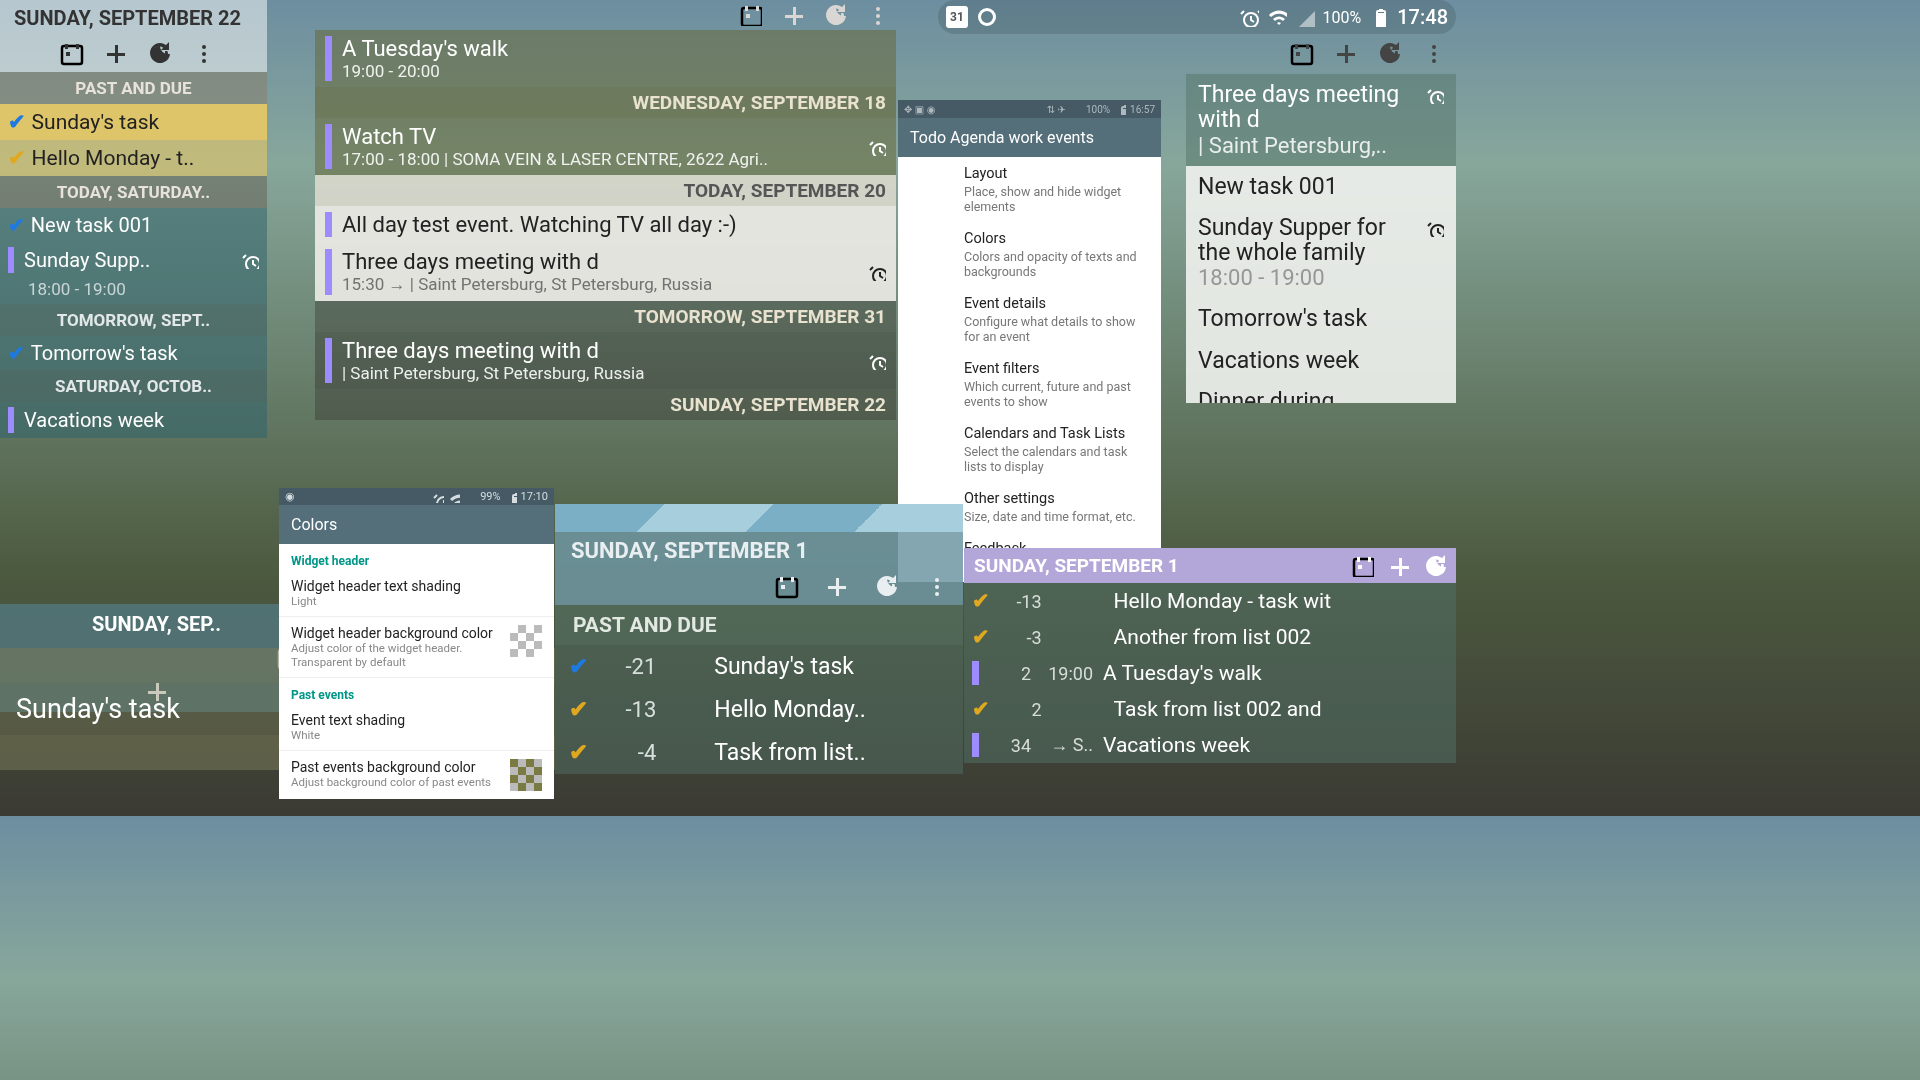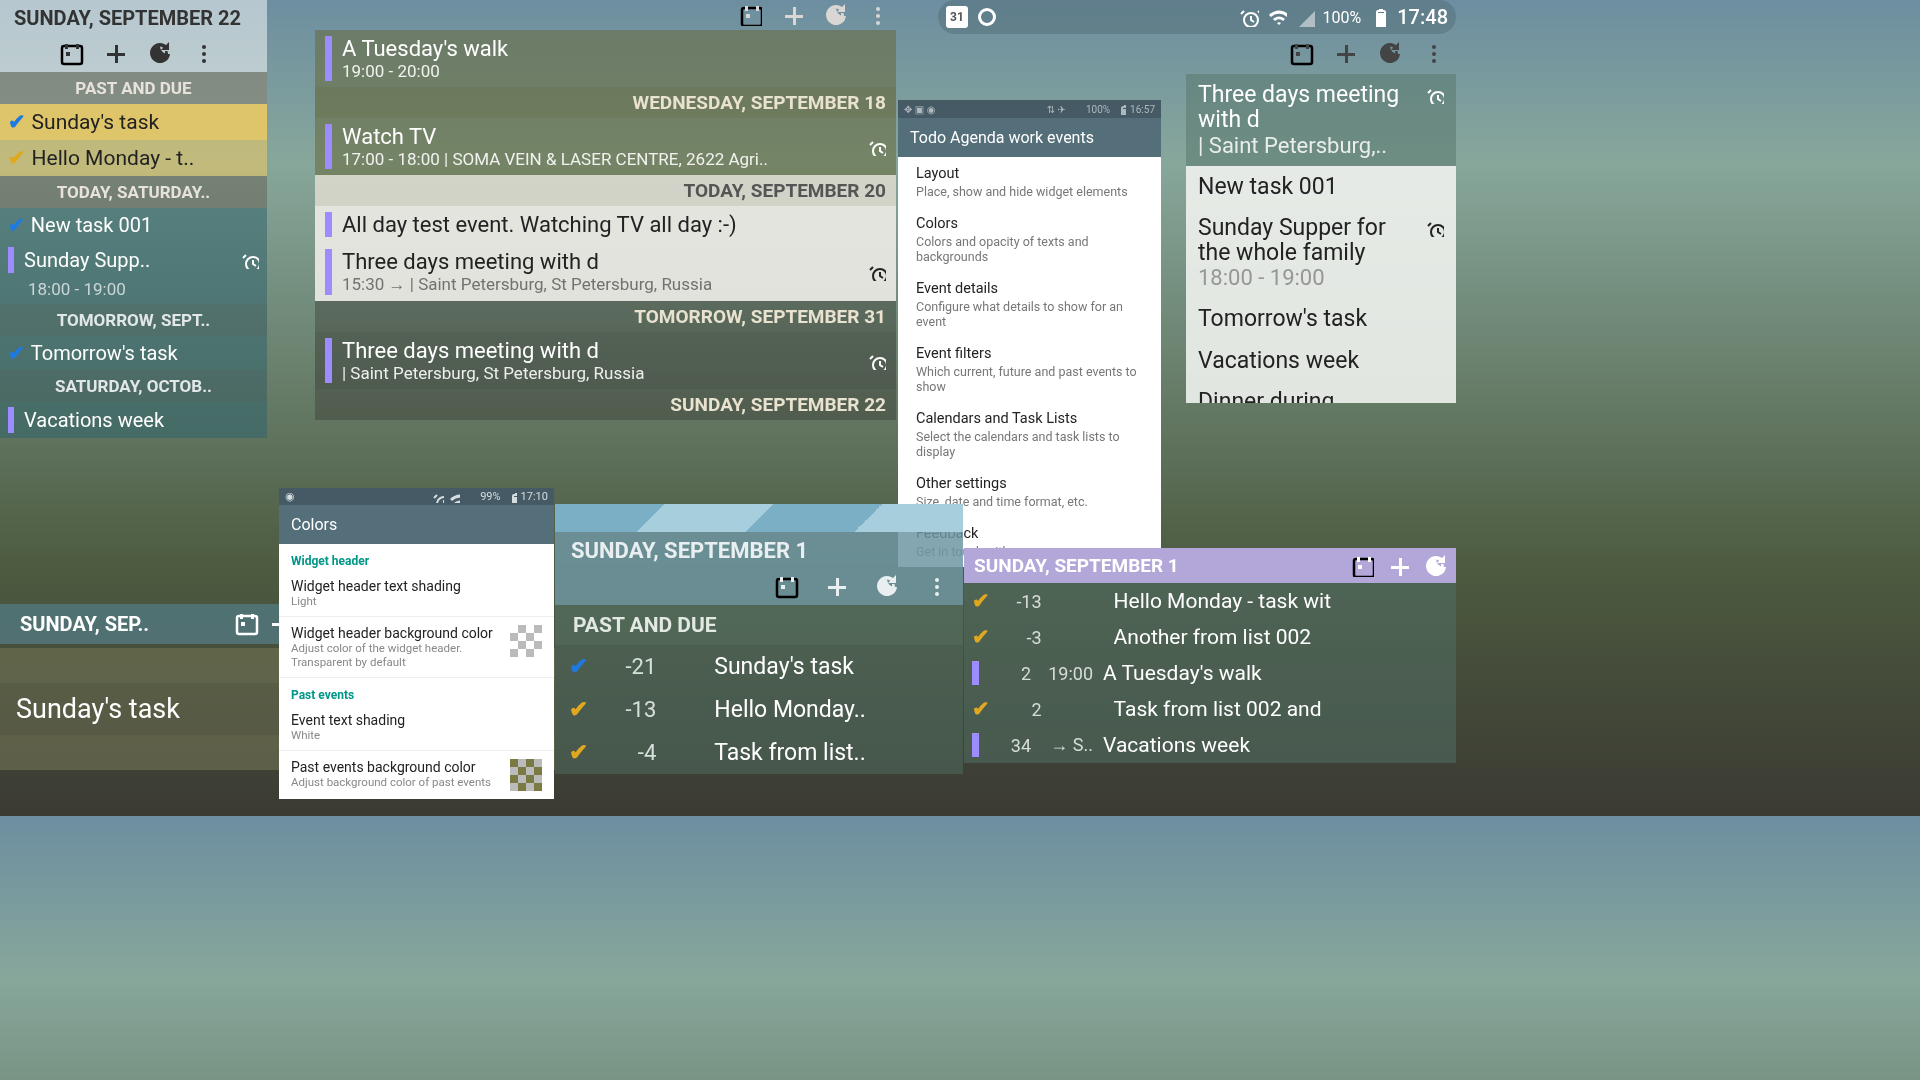--- a/index.html
+++ b/index.html
@@ -61,27 +61,27 @@
   .w3-meta{font-size:22px;opacity:.85;}
   .w3-body{flex:1;}
   .w3 .alarm{align-self:flex-start;margin-top:4px;}
 
   
   .sp{position:absolute;left:898px;top:100px;width:263px;background:#fff;color:#333;font-size:13px;}
   .sp-sb{background:#455a64;color:#aeb8bd;padding:3px 6px;display:flex;font-size:10px;align-items:center;}
   .sp-sb-r{margin-left:auto;display:flex;gap:4px;align-items:center;}
   .sp-sb svg{width:12px;height:12px;fill:#aeb8bd;}
   .sp-head{background:#546e7a;color:#fff;padding:10px 12px;font-size:16px;}
-  .sp-item{padding:8px 18px;}
+  .sp-item{padding:8px 18px;margin-left:48px;}
   .sp-t{font-size:14.5px;color:#222;}
   .sp-s{font-size:12.5px;color:#777;margin-top:2px;}
 
   
   .w4{position:absolute;left:0;top:604px;width:313px;}
-  .w4-head{background:rgba(82,120,128,0.8);color:#fff;font-weight:700;font-size:20px;padding:8px 20px;display:flex;align-items:center;gap:10px;}
+  .w4-head{background:rgba(82,120,128,0.8);color:#fff;font-weight:700;font-size:20px;padding:8px 12px;display:flex;align-items:center;gap:10px;flex-direction:column;}
   .w4-head .ico1{fill:#fff;}
   .w5{position:absolute;left:0;top:648px;width:555px;}
   .w5-head{background:rgba(119,121,88,0.55);color:#e8e3d6;text-align:right;font-size:19px;font-weight:700;padding:6px 12px;}
   .w5-ev{background:rgba(119,121,88,0.4);color:#fff;font-size:27px;padding:10px 16px;}
 
   
   .cp{position:absolute;left:279px;top:488px;width:275px;background:#fff;}
   .cp-sb{background:#455a64;padding:2px 6px;display:flex;align-items:center;color:#d5dde0;font-size:11px;}
   .cp-sb svg{width:12px;height:12px;fill:#d5dde0;}
   .cp-sb-r{margin-left:auto;display:flex;gap:4px;align-items:center;}

